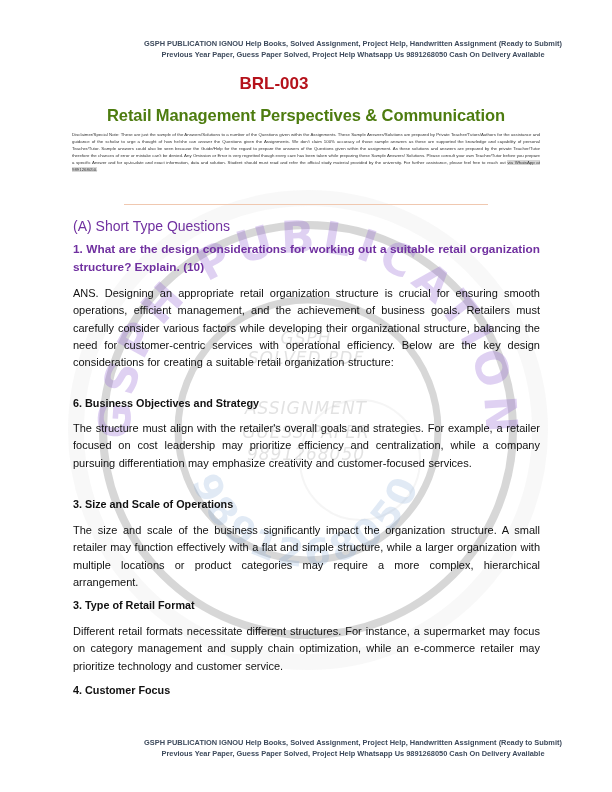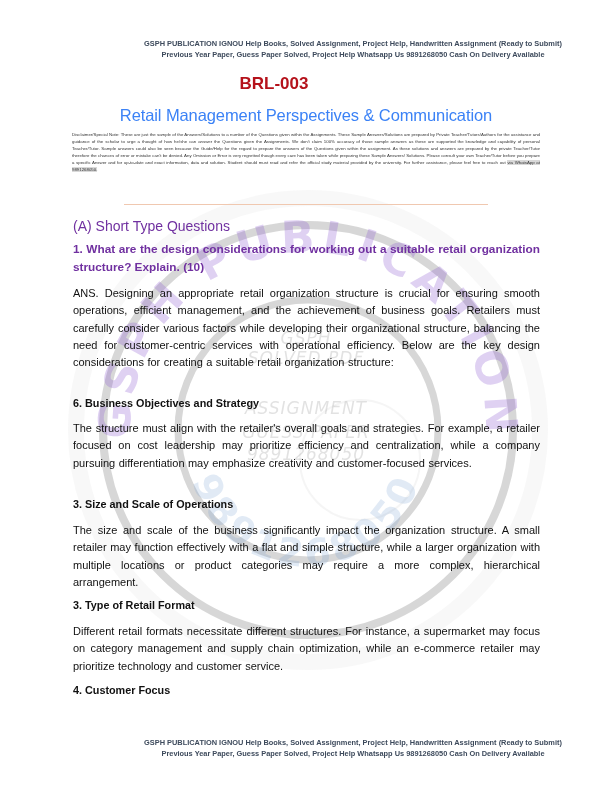--- a/index.html
+++ b/index.html
@@ -69,22 +69,22 @@
       font-size: 17px;
       font-weight: bold;
       color: #b5121b;
     }
     .main-title {
       position: absolute;
       left: 0; width: 612px;
       top: 106px;
       text-align: center;
       font-size: 16.5px;
-      font-weight: normal;
-      color: #3b82f6;
+      font-weight: bold;
+      color: #4d7c0f;
       letter-spacing: -0.1px;
     }
     .disclaimer {
       position: absolute;
       left: 72px;
       width: 468px;
       top: 131px;
       font-size: 4.35px;
       line-height: 7.1px;
       color: #333;

